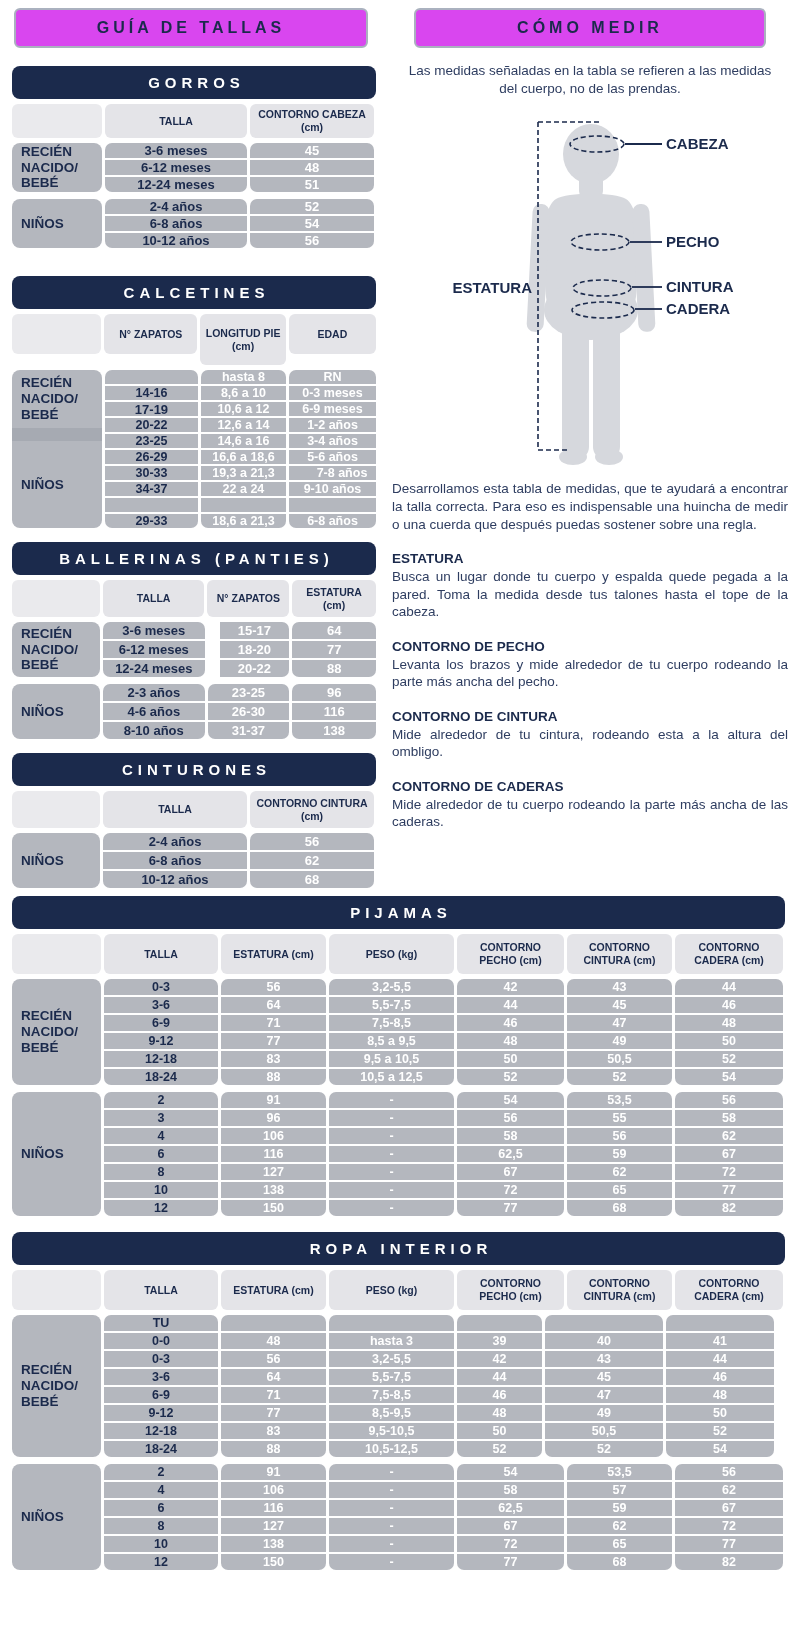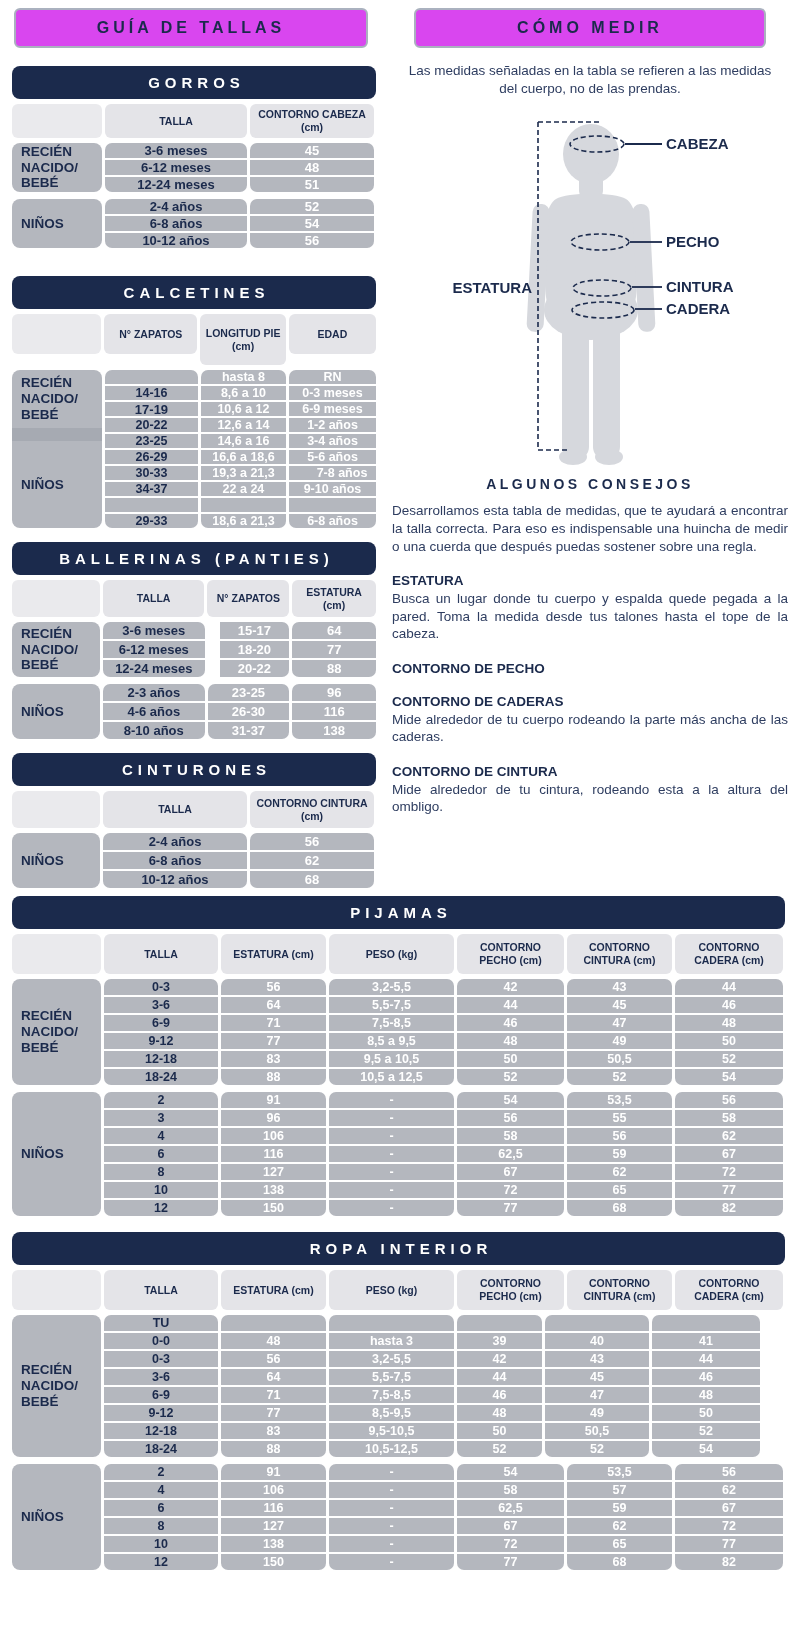--- a/index.html
+++ b/index.html
@@ -276,37 +276,37 @@
         <line class="conn" x1="228" y1="185" x2="258" y2="185"></line>
         <line class="conn" x1="231" y1="207" x2="258" y2="207"></line>
 
         <text class="dlabel" x="262" y="47">CABEZA</text>
         <text class="dlabel" x="262" y="145">PECHO</text>
         <text class="dlabel" x="262" y="190">CINTURA</text>
         <text class="dlabel" x="262" y="212">CADERA</text>
         <text class="dlabel" x="128" y="191" text-anchor="end">ESTATURA</text>
       </svg>
 
-      <div class="advice-heading">ALGUNOS CONSEJOS</div>
       <p class="advice-lead">Desarrollamos esta tabla de medidas, que te ayudará a encontrar la talla correcta. Para eso es indispensable una huincha de medir o una cuerda que después puedas sostener sobre una regla.</p>
       <div id="consejos-sections">
           <div class="advice">
             <div class="advice-title">ESTATURA</div>
             <p class="advice-text">Busca un lugar donde tu cuerpo y espalda quede pegada a la pared. Toma la medida desde tus talones hasta el tope de la cabeza.</p>
           </div>
           <div class="advice">
             <div class="advice-title">CONTORNO DE PECHO</div>
+            <p class="advice-text">Levanta los brazos y mide alrededor de tu cuerpo rodeando la parte más ancha del pecho.</p>
+          </div>
+          <div class="advice">
+            <div class="advice-title">CONTORNO DE CINTURA</div>
+            <p class="advice-text">Mide alrededor de tu cintura, rodeando esta a la altura del ombligo.</p>
           </div>
           <div class="advice">
             <div class="advice-title">CONTORNO DE CADERAS</div>
             <p class="advice-text">Mide alrededor de tu cuerpo rodeando la parte más ancha de las caderas.</p>
-          </div>
-          <div class="advice">
-            <div class="advice-title">CONTORNO DE CINTURA</div>
-            <p class="advice-text">Mide alrededor de tu cintura, rodeando esta a la altura del ombligo.</p>
           </div>
         </div>
     </div>
   </div>
 
   <div id="pijamas" class="t-wrap full full-section">
       <div class="t-bar">PIJAMAS</div>
       <div class="t-row t-headrow">
         <div class="t-corner" style="width: 89px; height: 40px;"></div>
         <div class="t-colhead" style="width: 114px; height: 40px;">TALLA</div>
@@ -483,21 +483,21 @@
         <div class="t-stack" style="width: 85px; grid-auto-rows: 16px;">
           <div class="t-cell" style="font-size: 12.5px;"></div>
           <div class="t-cell" style="font-size: 12.5px;">39</div>
           <div class="t-cell" style="font-size: 12.5px;">42</div>
           <div class="t-cell" style="font-size: 12.5px;">44</div>
           <div class="t-cell" style="font-size: 12.5px;">46</div>
           <div class="t-cell" style="font-size: 12.5px;">48</div>
           <div class="t-cell" style="font-size: 12.5px;">50</div>
           <div class="t-cell" style="font-size: 12.5px;">52</div>
         </div>
-        <div class="t-stack" style="width: 104px; grid-auto-rows: 16px;">
+        <div class="t-stack" style="width: 118px; grid-auto-rows: 16px;">
           <div class="t-cell" style="font-size: 12.5px;"></div>
           <div class="t-cell" style="font-size: 12.5px;">40</div>
           <div class="t-cell" style="font-size: 12.5px;">43</div>
           <div class="t-cell" style="font-size: 12.5px;">45</div>
           <div class="t-cell" style="font-size: 12.5px;">47</div>
           <div class="t-cell" style="font-size: 12.5px;">49</div>
           <div class="t-cell" style="font-size: 12.5px;">50,5</div>
           <div class="t-cell" style="font-size: 12.5px;">52</div>
         </div>
         <div class="t-stack" style="width: 108px; grid-auto-rows: 16px;">

